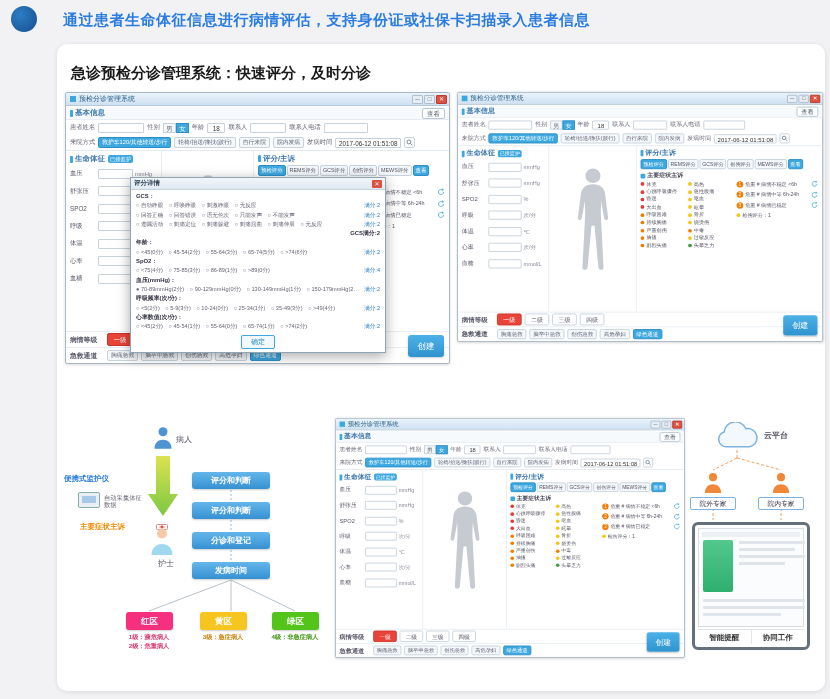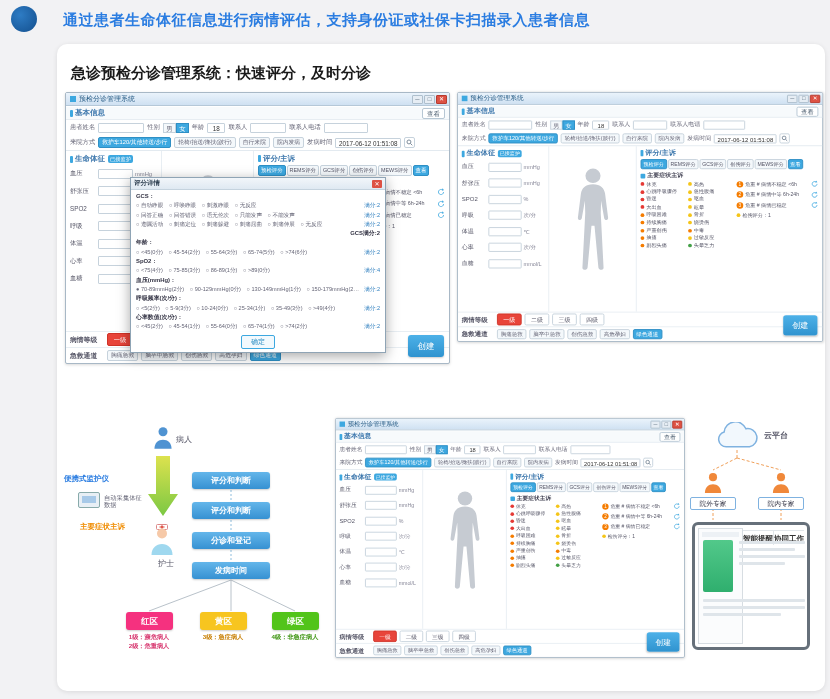--- a/index.html
+++ b/index.html
@@ -119,21 +119,21 @@
 
 .cloudp{position:absolute;left:633px;top:374px;width:130px;height:250px}
 .cloud-lines{position:absolute;left:0;top:0}
 .cloud-ic{position:absolute;left:24px;top:4px;width:46px;height:28px}
 .cloud-ic svg{width:100%;height:100%}
 .cloud-lb{position:absolute;left:74px;top:12px;font-size:8px;font-weight:bold;color:#556}
 .expert{position:absolute;top:54px;width:18px;height:22px}
 #ex0{left:14px}#ex1{left:82px}
 .explb{position:absolute;top:79px;width:46px;line-height:11px;text-align:center;font-size:6.8px;color:#334;background:#fff;border:1px solid #7fb2e0;border-radius:2px}
 #ex0l{left:0px}#ex1l{left:68px}
-.device{position:absolute;left:2px;top:104px;width:118px;height:128px;border:3px solid #66707a;border-radius:6px;background:#fff;padding:3px;display:flex;}
+.device{position:absolute;left:2px;top:104px;width:118px;height:128px;border:3px solid #66707a;border-radius:6px;background:#fff;padding:3px;display:flex;flex-direction:column}
 .dscreen{flex:1;border:1px solid #d7dde2;background:#fbfcfd;padding:3px;position:relative;min-height:0}
 .dtop{height:5px;background:#edf1f5;margin-bottom:3px}
 .dgreen{position:absolute;left:4px;top:11px;width:30px;height:52px;background:linear-gradient(#52c98a,#2faf6e);border-radius:2px}
 .dline{position:absolute;height:3px;background:#dfe5ea;border-radius:1px}
 .dcaps{height:15px;display:flex;border-top:1px solid #e1e6ea;margin-top:2px;flex:none}
 .dcap{flex:1;text-align:center;font-size:7.5px;font-weight:bold;color:#333;line-height:15px}
 .dcap+.dcap{border-left:1px solid #e1e6ea}
 </style>
 </head>
 <body>

